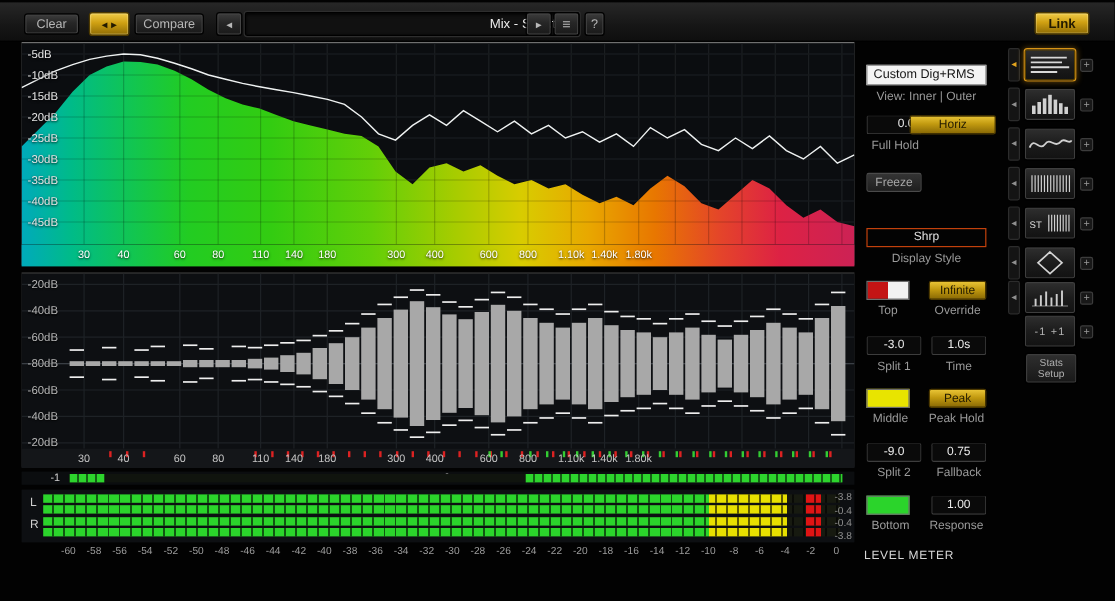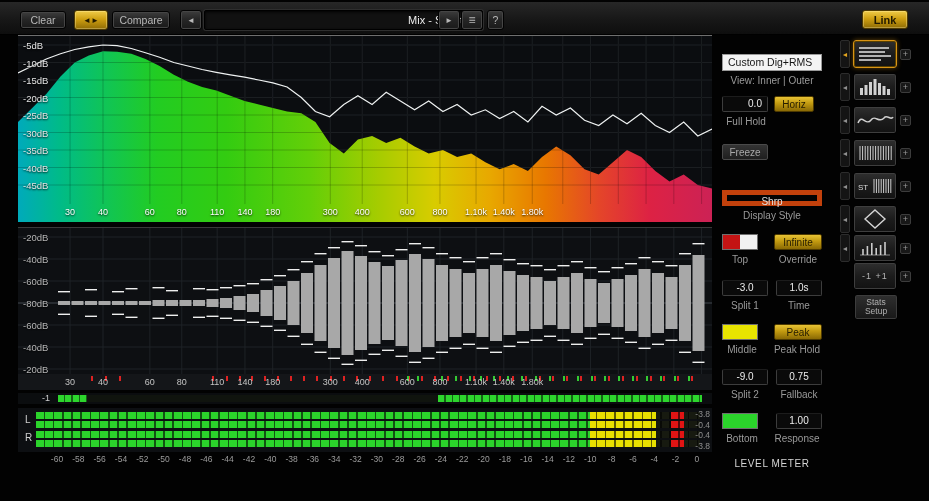--- a/index.html
+++ b/index.html
@@ -48,24 +48,24 @@
   .readouts span{display:block;}
   .meterscale{position:absolute;left:18px;top:454px;width:694px;height:12px;}
   .meterscale span{position:absolute;top:0;transform:translateX(-50%);font-size:8.5px;color:#9c9c9c;}
 
   
   .controls{position:absolute;left:720px;top:36px;width:106px;height:440px;}
   .field{position:absolute;background:#0a0a0a;border:1px solid #3d3d3d;border-top-color:#1c1c1c;color:#ececec;font-size:10px;text-align:center;height:16px;line-height:14px;box-sizing:border-box;border-radius:2px;}
   .gbtn{position:absolute;display:flex;align-items:center;justify-content:center;height:16px;font-size:10px;border-radius:2px;box-sizing:border-box;background:linear-gradient(180deg,#e8c335,#c29a10 45%,#8a6a05);border:1px solid #4e3a00;color:#241c00;}
   .dbtn{position:absolute;display:flex;align-items:center;justify-content:center;height:16px;font-size:10px;border-radius:2px;box-sizing:border-box;background:linear-gradient(180deg,#343434,#1f1f1f);border:1px solid #4a4a4a;color:#a8a8a8;}
   .wsel{position:absolute;left:2px;top:18px;width:100px;height:17px;background:#f4f4f4;color:#161616;font-size:10.5px;line-height:15px;padding-left:5px;border:1px solid #9a9a9a;box-sizing:border-box;}
-  .dsel{position:absolute;left:2px;top:154px;width:100px;height:16px;background:#030303;border:5px solid #c2410c;color:#e2e2e2;font-size:10px;text-align:center;line-height:14px;box-sizing:border-box;}
+  .dsel{position:absolute;left:2px;top:154px;width:100px;height:16px;background:#030303;border:1px solid #c2410c;color:#e2e2e2;font-size:10px;text-align:center;line-height:14px;box-sizing:border-box;}
   .clabel{position:absolute;font-size:10px;color:#9a9a9a;text-align:center;}
   .swatch{position:absolute;width:36px;height:16px;border:1px solid #6f6f6f;box-sizing:border-box;}
-  .ctitle{position:absolute;left:0;top:422px;width:104px;text-align:center;color:#d6d6d6;font-size:10px;letter-spacing:.6px;}
+  .ctitle{position:absolute;left:0;top:422px;width:104px;text-align:left;color:#d6d6d6;font-size:10px;letter-spacing:.6px;}
 
   
   .modules{position:absolute;left:840px;top:36px;width:86px;height:330px;}
   .mod-row{position:absolute;left:0;display:flex;align-items:center;gap:3px;height:28px;}
   .mod-arrow{width:10px;height:28px;display:flex;align-items:center;justify-content:center;font-size:7px;color:#909090;background:#141414;border:1px solid #2c2c2c;box-sizing:border-box;border-radius:2px;}
   .selarrow{color:#e2a41f;}
   .mod-spacer{width:10px;height:28px;}
   .mod-btn{width:44px;height:28px;display:flex;align-items:center;justify-content:center;background:linear-gradient(180deg,#2f2f2f,#1c1c1c 50%,#121212);border:1px solid #000;box-shadow:inset 0 0 0 1px #3e3e3e;border-radius:3px;box-sizing:border-box;}
   .mod-btn.sel{border:1px solid #d89416;box-shadow:inset 0 0 0 1px #5a4100,0 0 5px rgba(216,148,22,.45);}
   .mod-text{color:#b5b5b5;font-size:9px;letter-spacing:1px;}
@@ -511,21 +511,21 @@
       <span style="left: 614.91px;">-6</span>
       <span style="left: 636.24px;">-4</span>
       <span style="left: 657.57px;">-2</span>
       <span style="left: 678.9px;">0</span>
     </div>
 
   <div class="controls">
     <div class="wsel">Custom Dig+RMS</div>
     <div class="clabel" style="left:0;top:39px;width:104px;">View: Inner | Outer</div>
     <div class="field" style="left:2px;top:60px;width:46px;padding-left:20px;">0.0</div>
-    <div class="gbtn" style="left:54px;top:60px;width:40px;">Horiz</div>
+    <div class="gbtn" style="left:38px;top:60px;width:72px;">Horiz</div>
     <div class="clabel" style="left:0;top:80px;width:52px;">Full Hold</div>
     <div class="dbtn" style="left:2px;top:108px;width:46px;">Freeze</div>
     <div class="dsel">Shrp</div>
     <div class="clabel" style="left:0;top:174px;width:104px;">Display Style</div>
     <div class="swatch" style="left: 2px; top: 198px; background: linear-gradient(90deg, rgb(196, 20, 20) 0px, rgb(196, 20, 20) 50%, rgb(242, 242, 242) 50%, rgb(242, 242, 242) 100%);"></div>
     <div class="gbtn" style="left:54px;top:198px;width:48px;">Infinite</div>
     <div class="clabel" style="left:2px;top:218px;width:36px;">Top</div>
     <div class="clabel" style="left:50px;top:218px;width:56px;">Override</div>
     <div class="field" style="left:2px;top:244px;width:46px;">-3.0</div>
     <div class="field" style="left:56px;top:244px;width:46px;">1.0s</div>

